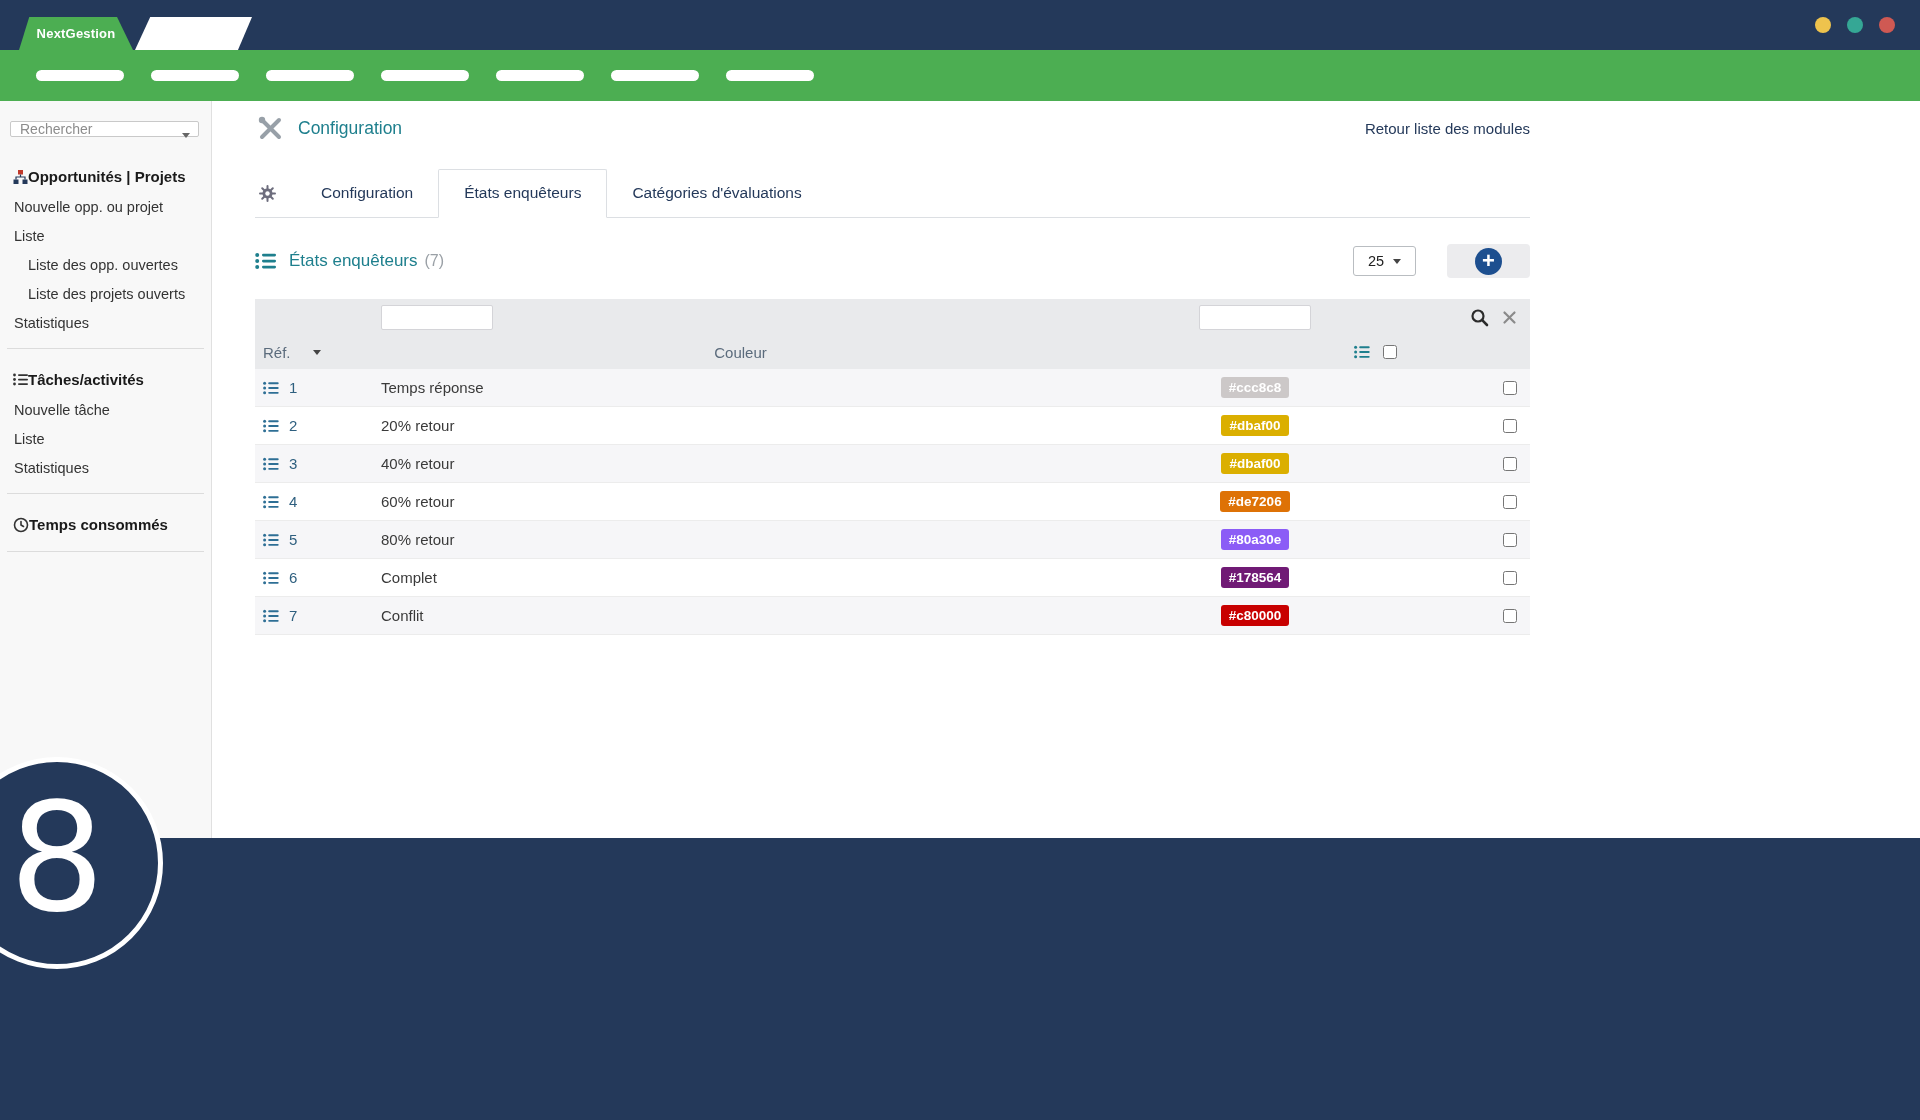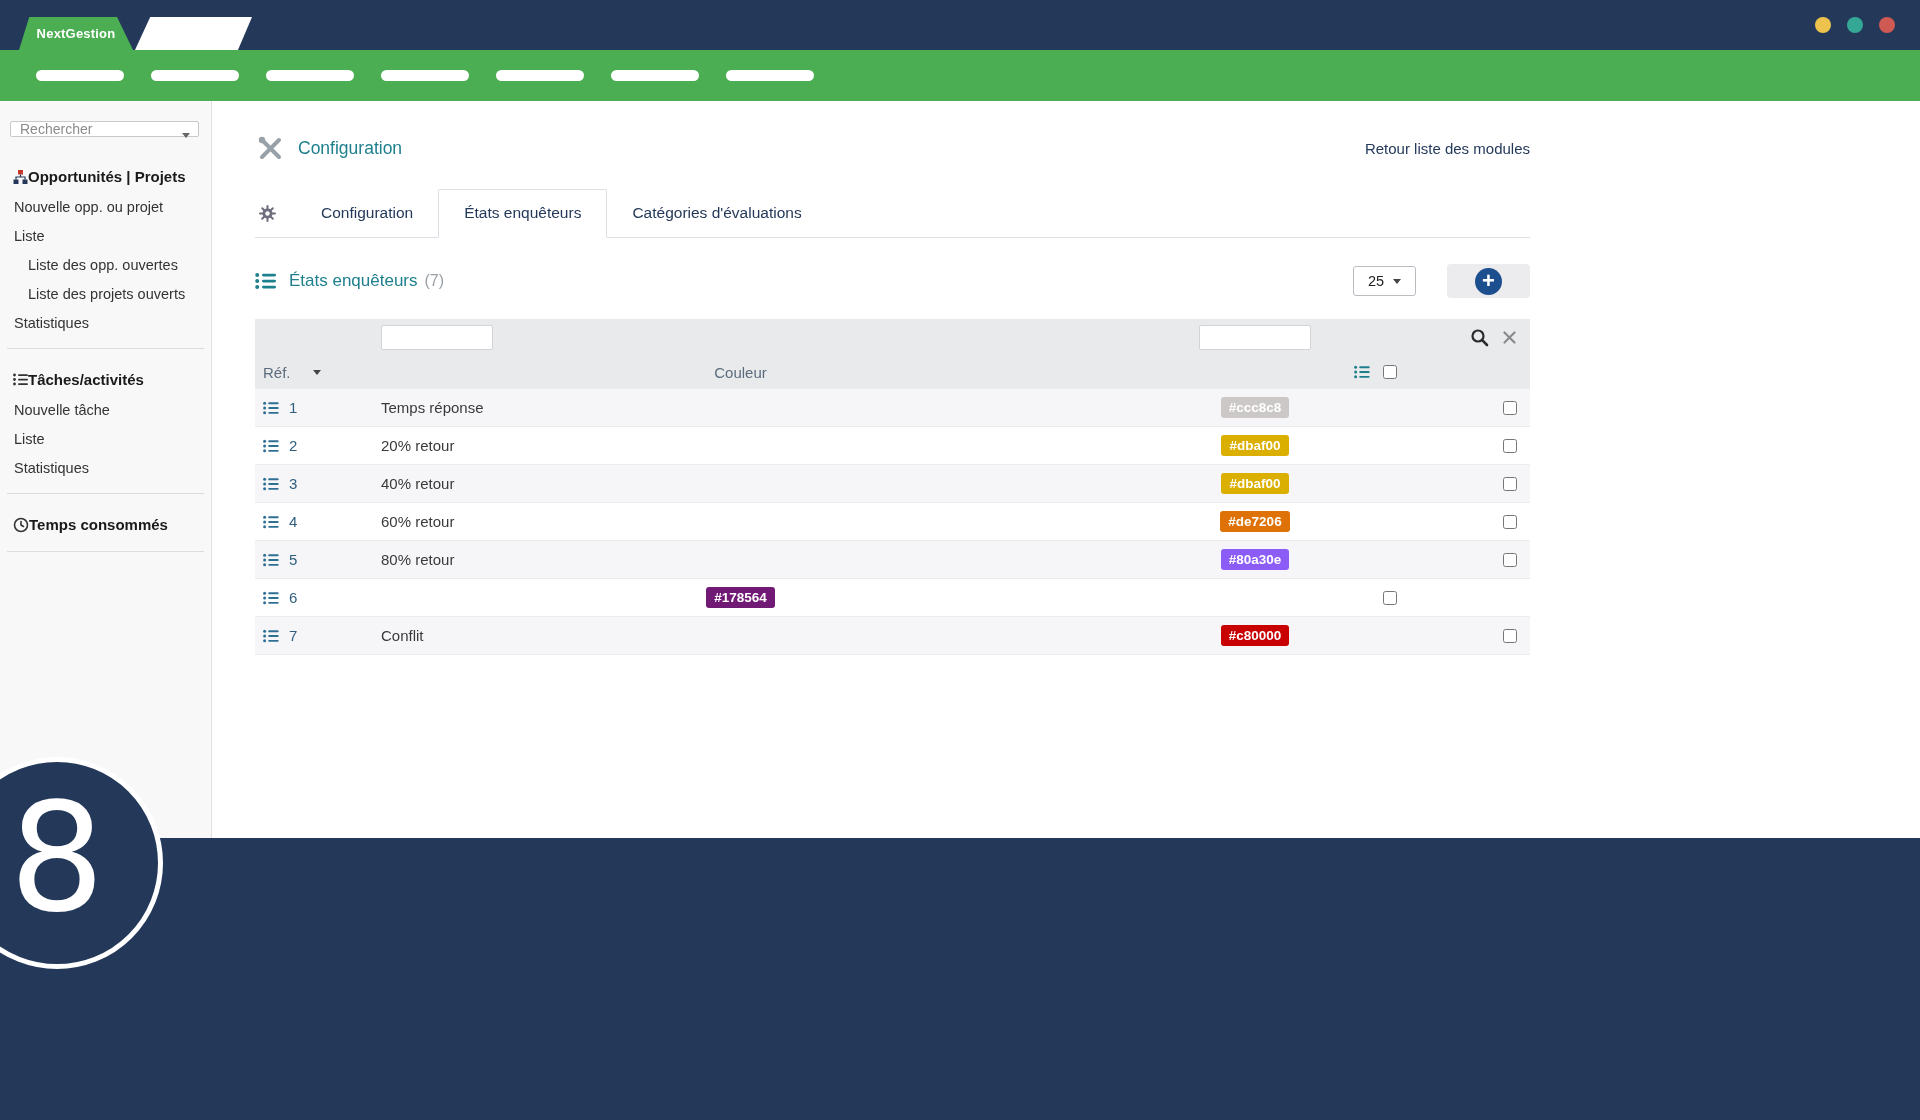--- a/index.html
+++ b/index.html
@@ -18,21 +18,21 @@
   .dot { width:16px; height:16px; border-radius:50%; cursor:pointer; }
   .dot.y { background:#eec34d; } .dot.t { background:#35a795; } .dot.r { background:#cf5953; }
 
   
   .greenbar { height:51px; background:#4cae52; display:flex; align-items:center; padding-left:36px; gap:27px; }
   .pill { width:88px; height:11px; background:#fff; border-radius:6px; cursor:pointer; }
 
   
   .content { display:flex; height:737px; }
   .sidebar { width:212px; background:#f8f8f8; border-right:1px solid #e0e0e0; padding-top:19px; flex:none; }
-  .main { flex:1; background:#fff; padding:32px 0 0 43px; }
+  .main { flex:1; background:#fff; padding:12px 0 0 43px; }
   .bottombar { height:282px; background:#24395a; }
 
   
   .search-wrap { margin:0 12px 18px 10px; position:relative; }
   .search-input { width:100%; height:16px; border:1px solid #c9c9c9; border-radius:2px; background:#fff;
     padding:0 24px 0 9px; font-size:14px; color:#333; font-family:inherit; }
   .search-input::placeholder { color:#8c8c8c; }
   .search-caret { position:absolute; right:9px; top:13px; width:0; height:0;
     border-left:4px solid transparent; border-right:4px solid transparent; border-top:5px solid #666; }
   .side-title { display:flex; align-items:center; gap:0; font-weight:bold; font-size:15px; color:#1a1a1a;
@@ -401,20 +401,21 @@
                   <circle cx="1.6" cy="2.2" r="1.5"></circle>
                   <rect x="5.2" y="1.3" width="10.5" height="1.9" rx="0.95"></rect>
                   <circle cx="1.6" cy="7" r="1.5"></circle>
                   <rect x="5.2" y="6.1" width="10.5" height="1.9" rx="0.95"></rect>
                   <circle cx="1.6" cy="11.8" r="1.5"></circle>
                   <rect x="5.2" y="10.9" width="10.5" height="1.9" rx="0.95"></rect>
                 </svg>
             </span>
             <span class="ref-num">6</span>
           </div>
+          <div>Complet</div>
           <div class="c-col">
               <span class="badge" style="background-color: #701a75;">#178564</span>
             </div>
           <div class="c-act">
               <input type="checkbox" class="cb" style="">
             </div>
         </div>
 
         <div class="grid-row brow odd">
           <div class="c-ref">

